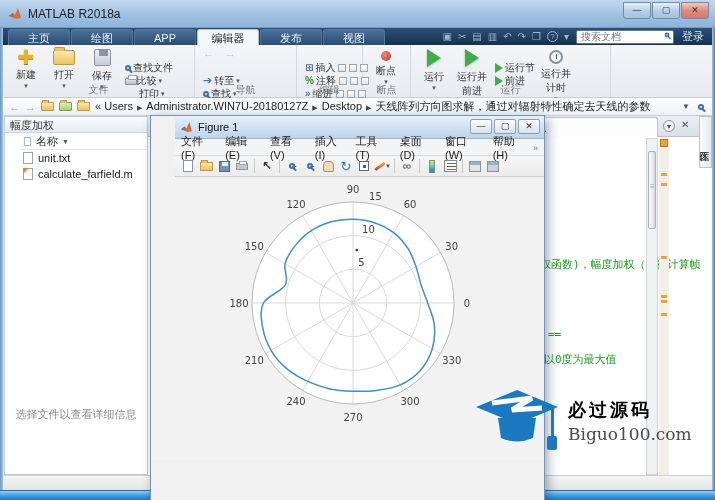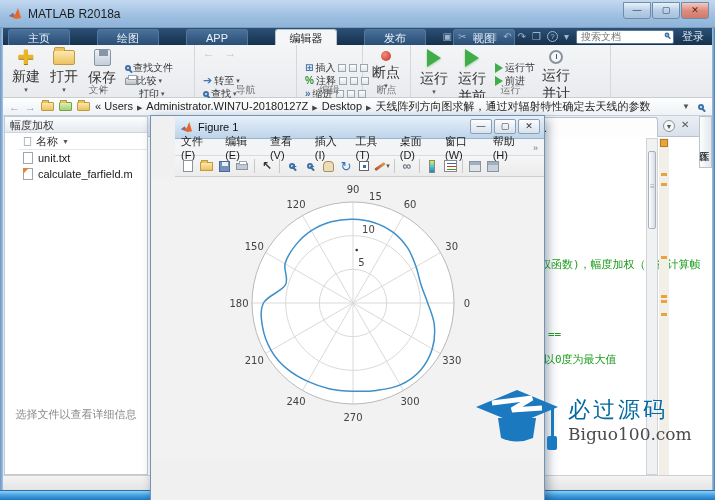--- a/index.html
+++ b/index.html
@@ -45,21 +45,21 @@
   #signin { color:#d7e4f2; margin-left:4px; }
 
   
   #ribbon { left:3px; top:45px; width:709px; height:53px; background:linear-gradient(#f4f5f7,#e9ebee);
     border-bottom:1px solid #c9cdd2; display:flex; }
   .rgroup { height:100%; border-right:1px solid #d4d7db; position:relative; padding:2px 4px 12px 4px; }
   .rgroup-label { position:absolute; bottom:0; left:0; right:0; text-align:center;
     font-size:10px; color:#777; }
   .gitems { display:flex; height:100%; align-items:flex-start; }
   .bigbtn { width:36px; text-align:center; margin:0 1px; }
-  .bigbtn .blabel { font-size:14px; color:#333; margin-top:1px; }
+  .bigbtn .blabel { font-size:10px; color:#333; margin-top:1px; }
   .caret { font-size:7px; color:#555; }
   .smallcol { display:flex; flex-direction:column; justify-content:flex-start; margin-left:4px; }
   .smallrow { display:flex; align-items:center; height:13px; font-size:10px; color:#333; white-space:nowrap; }
   .smallrow > * { margin-right:2px;margin-top:28px; }
   .navarrows { color:#b8c2cc; font-size:11px; letter-spacing:4px; height:13px; }
   .mini { display:inline-block; width:8px; height:8px; border:1px solid #9aa6b0;
     background:linear-gradient(#fdfdfd,#dfe5ea); margin-left:1px; }
 
   
   .i-new-plus { color:#e8b629; font-size:20px; line-height:20px; font-weight:bold; text-shadow:0 1px 0 #a8790a; }
@@ -183,41 +183,41 @@
   .t-legend::before { content:''; position:absolute; left:2px; top:2px; width:9px; height:1px; background:#2a6fb0; box-shadow:0 3px 0 #c03a2a, 0 6px 0 #3a9a3a; }
   .t-dock { width:12px; height:11px; border:1px solid #8a949e; background:#dfe4e9; position:relative; }
   .t-dock::before { content:''; position:absolute; left:0; top:0; width:10px; height:3px; background:#9fb0c0; }
   #figclient { position:absolute; left:0; top:61px; width:393px; height:283px; background:#f2f2f2; }
   #plot-svg { position:absolute; left:0; top:0; }
   svg text { font-family:"DejaVu Sans","Liberation Sans",sans-serif; }
 
   
   #watermark { left:474px; top:388px; width:220px; height:72px; z-index:50; display:flex; }
   #wm-text { margin-left:8px; padding-top:8px; }
-  #wm-cn { font-size:22px; font-weight:normal; letter-spacing:3px; color:#0369a1; line-height:28px; }
+  #wm-cn { font-size:18px; font-weight:bold; letter-spacing:3px; color:#000000; line-height:28px; }
   #wm-en { font-family:"DejaVu Serif","Liberation Serif",serif; font-size:17px; color:#4a4a4a; }
 </style>
 </head>
 <body>
 
 <div class="abs" id="titlebar">
   <svg id="app-icon" viewBox="0 0 14 13">
     <path d="M1 9 L5 6 L7 8 L10 1 L13 11 L8 12 Z" fill="#e8682a"></path>
     <path d="M1 9 L5 6 L6 10 Z" fill="#5a7ab0"></path>
   </svg>
   <span id="title-text">MATLAB R2018a</span>
   <div id="win-btns">
     <div class="wbtn">—</div>
     <div class="wbtn">▢</div>
     <div class="wbtn close">✕</div>
   </div>
 </div>
 
 <div class="abs" id="tabstrip">
-  <div id="ribbon-tabs" style="display:flex;gap:26px;">
+  <div id="ribbon-tabs" style="display:flex;">
       <div class="rtab">主页</div>
       <div class="rtab">绘图</div>
       <div class="rtab">APP</div>
       <div class="rtab active">编辑器</div>
       <div class="rtab">发布</div>
       <div class="rtab">视图</div>
     </div>
   <div id="quickbar">
     <span class="qicon">▣</span>
     <span class="qicon">✂</span>

